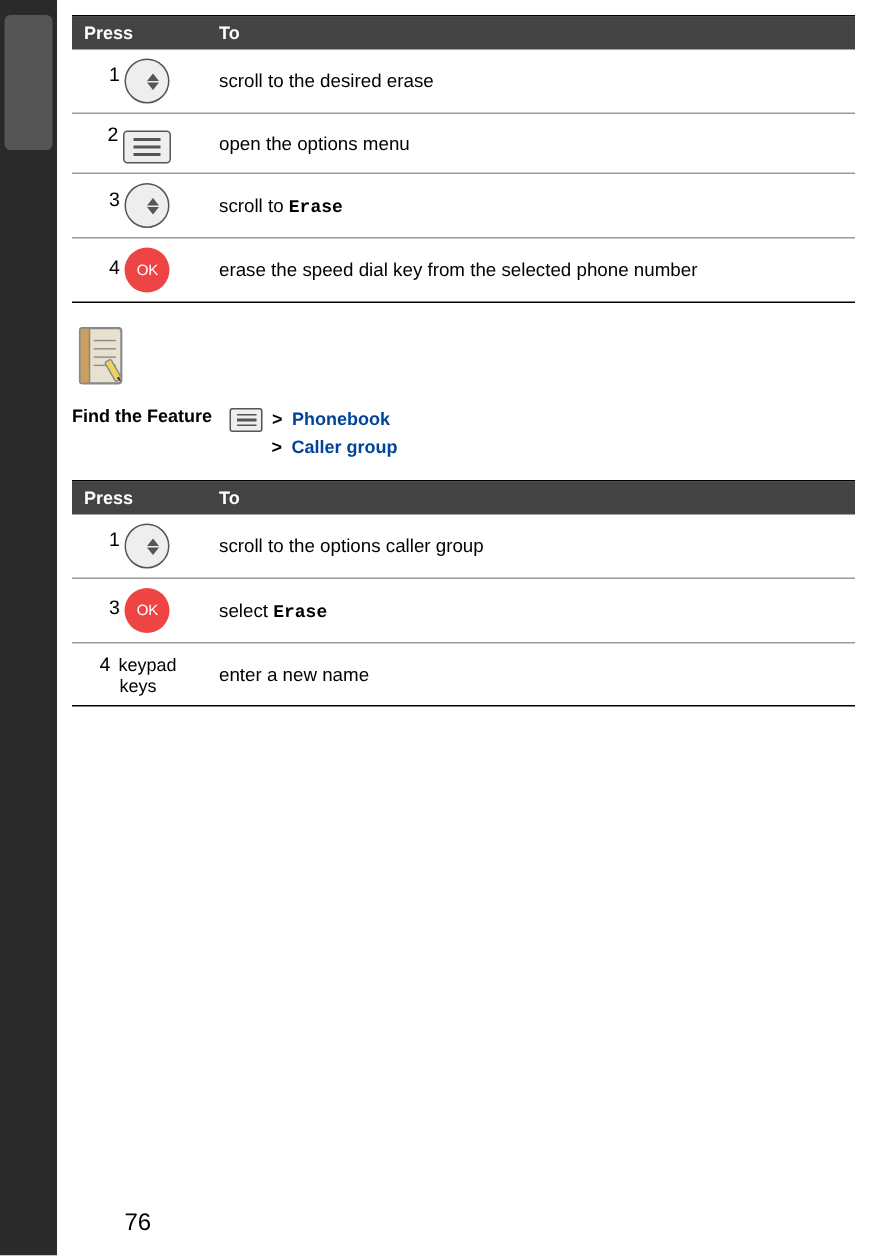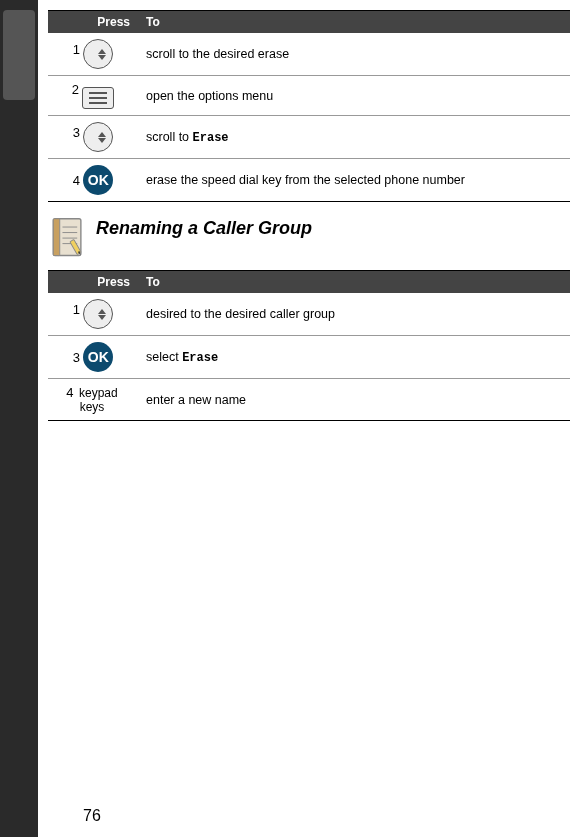--- a/index.html
+++ b/index.html
@@ -61,21 +61,21 @@
       border-top: 1.5px solid #000;
     }
     .instruction-table th {
       background: #444;
       color: #fff;
       text-align: left;
       padding: 4px 8px;
       font-size: 12px;
       font-weight: bold;
     }
-    .instruction-table th.press-col { width: 90px; text-align: right; }
+    .instruction-table th.press-col { width: 90px; }
     .instruction-table td {
       border-bottom: 1px solid #999;
       padding: 6px 8px;
       vertical-align: middle;
       font-size: 12.5px;
     }
     .instruction-table tr:last-child td {
       border-bottom: 1.5px solid #000;
     }
     .press-cell {
@@ -137,24 +137,24 @@
       background: #555;
     }
 
     .icon-ok {
       display: inline-flex;
       align-items: center;
       justify-content: center;
       width: 30px;
       height: 30px;
       border-radius: 50%;
-      background: #0c4a6e;
+      background: #ef4444;
       color: #fff;
-      font-size: 14px;
-      font-weight: bold;
+      font-size: 10px;
+      font-weight: normal;
     }
     .book-icon {
       width: 40px;
       height: 46px;
     }
 
     .section-heading {
       font-size: 18px;
       font-weight: bold;
       font-style: italic;
@@ -307,43 +307,58 @@
       <rect x="4" y="3" width="30" height="40" rx="2" fill="#e8e0d0" stroke="#888" stroke-width="1.5"></rect>
       <rect x="4" y="3" width="7" height="40" rx="1" fill="#c8a060" stroke="#888" stroke-width="1"></rect>
       <line x1="14" y1="12" x2="30" y2="12" stroke="#888" stroke-width="1"></line>
       <line x1="14" y1="18" x2="30" y2="18" stroke="#888" stroke-width="1"></line>
       <line x1="14" y1="24" x2="30" y2="24" stroke="#888" stroke-width="1"></line>
       <line x1="14" y1="30" x2="30" y2="30" stroke="#888" stroke-width="1"></line>
 
       <rect x="22" y="28" width="5" height="16" rx="1" fill="#f0d060" stroke="#888" stroke-width="1" transform="rotate(-30 22 28)"></rect>
       <polygon points="24,42 26,42 25,46" fill="#333" transform="rotate(-30 22 28)"></polygon>
     </svg>
-    <div class="section-heading">Renaming a Caller Group</div>
   </div>
 
+  <div class="find-feature">
+    <div class="find-label">Find the Feature</div>
+    <div class="find-path">
+      <span class="menu-small">
+        <span class="menu-line-s"></span>
+        <span class="menu-line-s"></span>
+        <span class="menu-line-s"></span>
+      </span>
+      <span class="arrow-text">&gt;</span>
+      <span class="path-bold">Phonebook</span><br>
+      <span style="margin-left:28px;">
+        <span class="arrow-text">&gt;</span>
+        <span class="path-bold">Caller group</span>
+      </span>
+    </div>
+  </div>
 
   <table class="instruction-table">
     <thead>
       <tr>
         <th class="press-col">Press</th>
         <th>To</th>
       </tr>
     </thead>
     <tbody>
       <tr>
         <td class="press-cell">
           <span class="row-num">1</span>
           <span class="icon-scroll">
             <span class="icon-scroll-inner">
               <span class="arrow-up"></span>
               <span class="arrow-down"></span>
             </span>
           </span>
         </td>
-        <td>desired to the desired caller group</td>
+        <td>scroll to the options caller group</td>
       </tr>
       <tr>
         <td class="press-cell">
           <span class="row-num">3</span>
           <span class="icon-ok">OK</span>
         </td>
         <td>select <span class="rename-bold">Erase</span></td>
       </tr>
       <tr>
         <td class="press-cell" style="text-align:center;padding-left:6px;">

